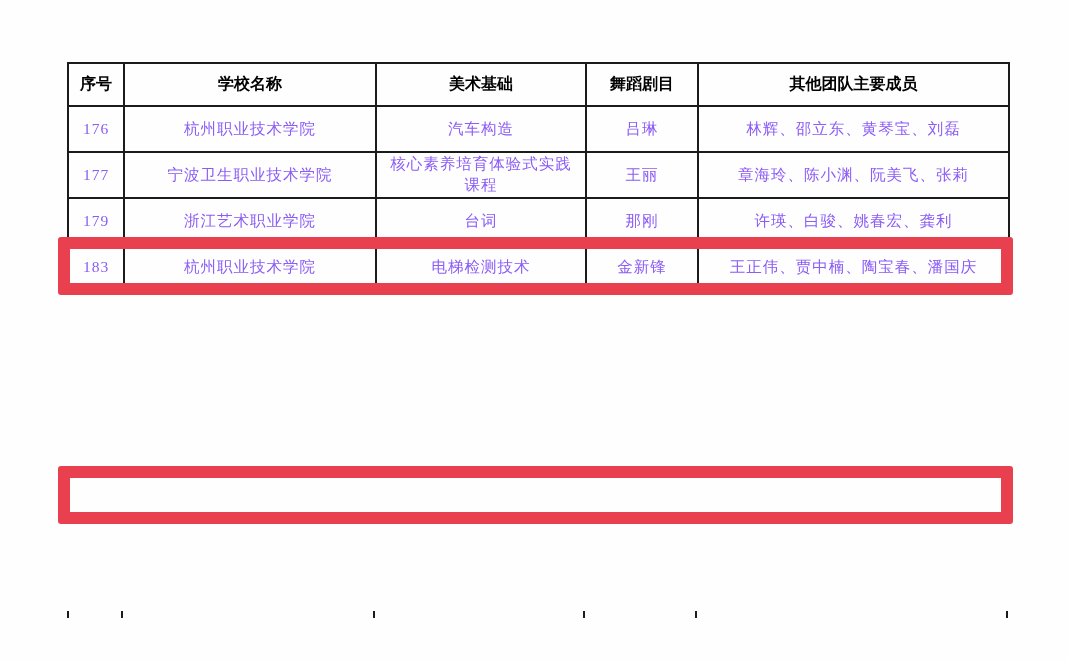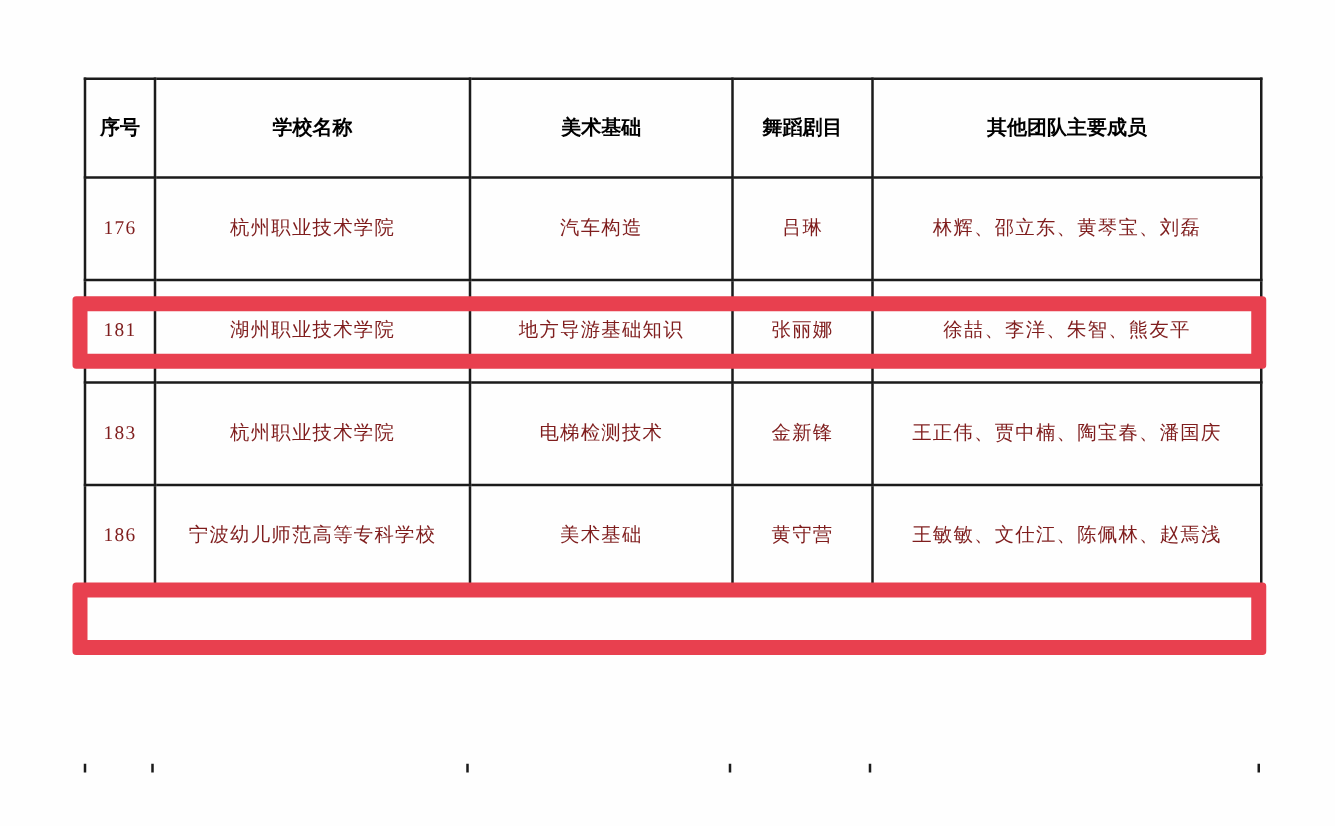--- a/index.html
+++ b/index.html
@@ -21,34 +21,34 @@
     top: 62px;
     width: 941px;
     border-collapse: collapse;
     table-layout: fixed;
   }
   table.course-table th,
   table.course-table td {
     border: 2px solid #1b1b1b;
     text-align: center;
     vertical-align: middle;
-    padding: 19px 6px;
+    padding: 1px 6px;
     overflow: hidden;
   }
   table.course-table th {
     height: 39px;
     font-family: "Liberation Sans", "DejaVu Sans", sans-serif;
     font-weight: bold;
     font-size: 16px;
     color: #000000;
   }
   table.course-table td {
     height: 42px;
     font-size: 15.5px;
-    color: #7f1d1d;
+    color: #8b5cf6;
     line-height: 1.35;
     letter-spacing: 1px;
   }
   td.col-no { font-size: 15px; letter-spacing: 0; }
   
   .hl-box {
     position: absolute;
     left: 58px;
     width: 955px;
     height: 58px;
@@ -93,39 +93,39 @@
     </thead>
     <tbody>
         <tr>
       <td class="col-no">176</td>
       <td>杭州职业技术学院</td>
       <td>汽车构造</td>
       <td>吕琳</td>
       <td>林辉、邵立东、黄琴宝、刘磊</td>
     </tr>
         <tr>
-      <td class="col-no">181</td>
-      <td>湖州职业技术学院</td>
-      <td>地方导游基础知识</td>
-      <td>张丽娜</td>
-      <td>徐喆、李洋、朱智、熊友平</td>
+      <td class="col-no">177</td>
+      <td>宁波卫生职业技术学院</td>
+      <td>核心素养培育体验式实践课程</td>
+      <td>王丽</td>
+      <td>章海玲、陈小渊、阮美飞、张莉</td>
+    </tr>
+        <tr>
+      <td class="col-no">179</td>
+      <td>浙江艺术职业学院</td>
+      <td>台词</td>
+      <td>那刚</td>
+      <td>许瑛、白骏、姚春宏、龚利</td>
     </tr>
         <tr>
       <td class="col-no">183</td>
       <td>杭州职业技术学院</td>
       <td>电梯检测技术</td>
       <td>金新锋</td>
       <td>王正伟、贾中楠、陶宝春、潘国庆</td>
-    </tr>
-        <tr>
-      <td class="col-no">186</td>
-      <td>宁波幼儿师范高等专科学校</td>
-      <td>美术基础</td>
-      <td>黄守营</td>
-      <td>王敏敏、文仕江、陈佩林、赵焉浅</td>
     </tr>
       </tbody>
   </table>
 
   <div class="hl-box box-1" style="border-color: rgb(232, 64, 79);"></div>
   <div class="hl-box box-2" style="border-color: rgb(232, 64, 79);"></div>
 
   <div class="stub" style="left:67px"></div>
   <div class="stub" style="left:121px"></div>
   <div class="stub" style="left:373px"></div>

